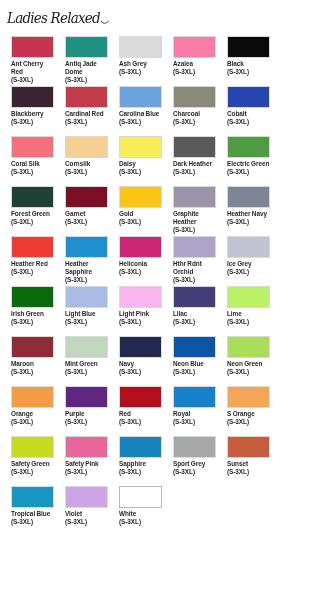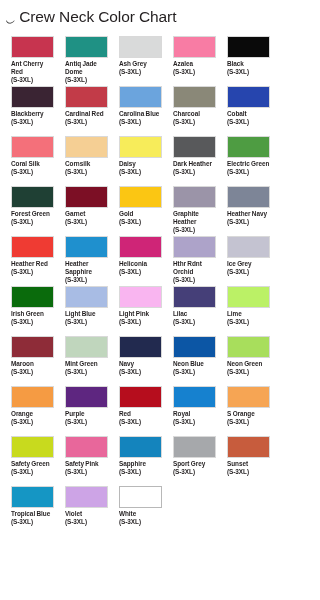--- a/index.html
+++ b/index.html
@@ -116,22 +116,22 @@
     display: block;
     font-weight: bold;
   }
 </style>
 </head>
 <body>
 
 <div id="page">
 
   <div class="header">
+    <span class="brand-logo">Ladies Relaxed</span>
       <span class="brand-swash">‿</span>
-    <span class="chart-title">Crew Neck Color Chart</span>
   </div>
 
   <div class="grid">
       <div class="row">
         <div class="cell">
           <div class="swatch" style="background: rgb(199, 52, 79);"></div>
           <div class="label"><span>Ant Cherry Red</span><span class="size">(S-3XL)</span></div>
         </div>
         <div class="cell">
           <div class="swatch" style="background: rgb(31, 145, 132);"></div>

